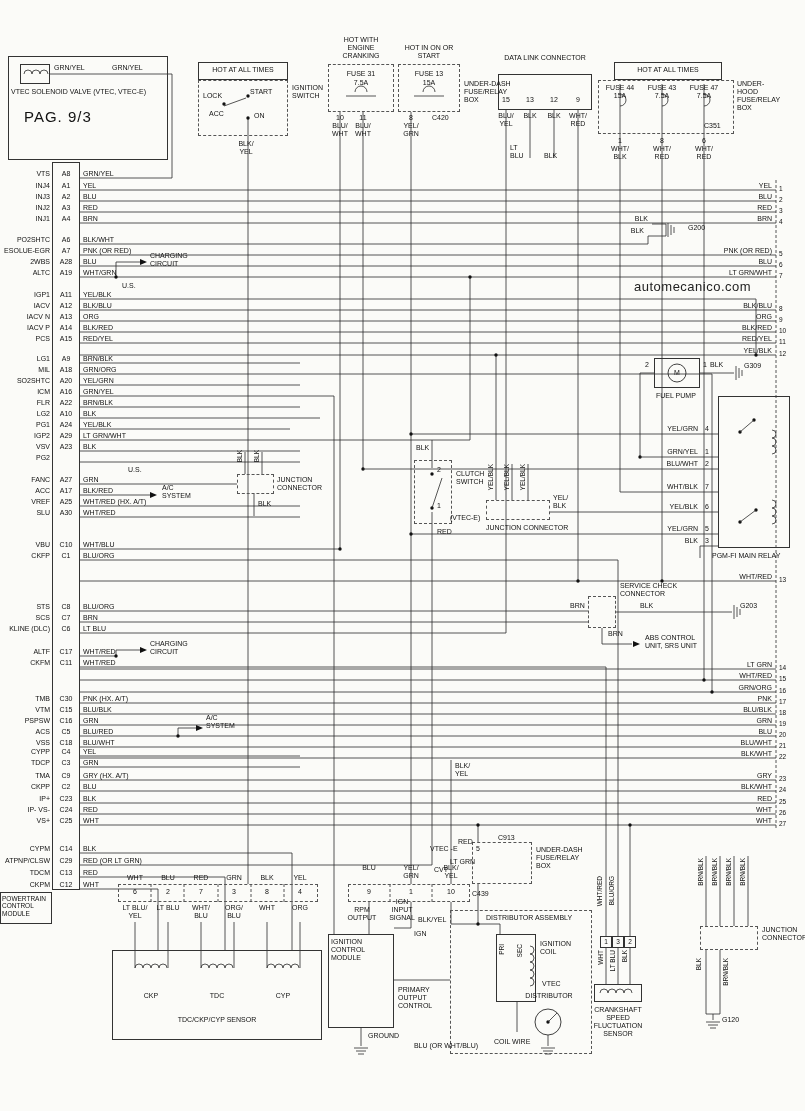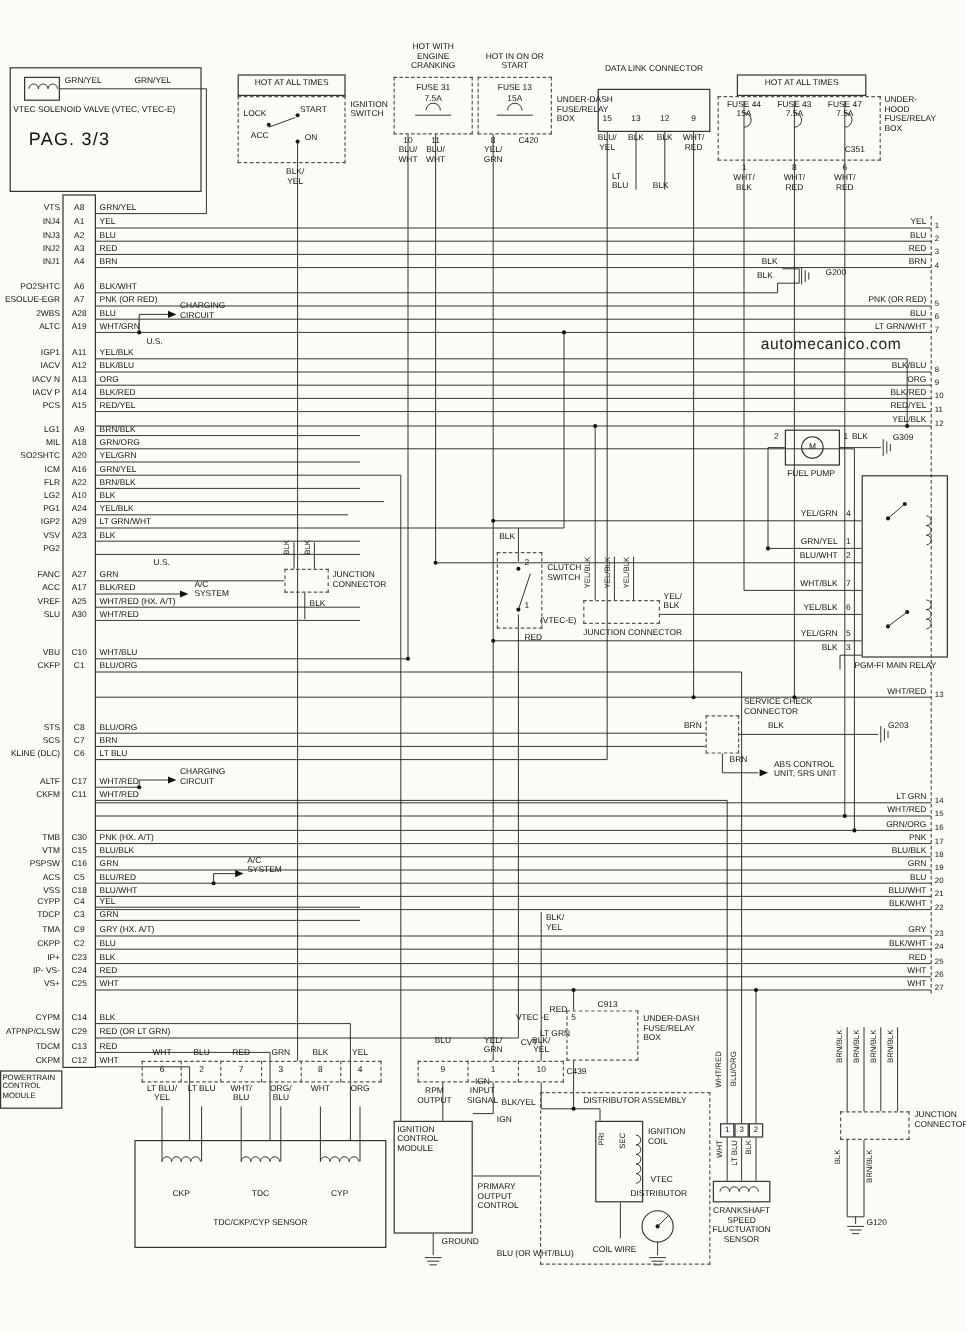--- a/index.html
+++ b/index.html
@@ -268,21 +268,21 @@
   <div class="box dash" style="left:472px;top:842px;width:60px;height:42px"></div>
   <div class="box dash" style="left:118px;top:884px;width:200px;height:18px"></div>
   <div class="box dash" style="left:348px;top:884px;width:122px;height:18px"></div>
   <div class="box" style="left:112px;top:950px;width:210px;height:90px"></div>
   <div class="box" style="left:328px;top:934px;width:66px;height:94px"></div>
   <div class="box dash" style="left:450px;top:910px;width:142px;height:144px"></div>
   <div class="box" style="left:496px;top:934px;width:40px;height:68px"></div>
   <div class="box" style="left:594px;top:984px;width:48px;height:18px"></div>
   <div class="box dash" style="left:700px;top:926px;width:58px;height:24px"></div>
 
-  <div class="lbl big" style="left:24px;top:108px">PAG. 3/3</div>
+  <div class="lbl big" style="left:24px;top:108px">PAG. 9/3</div>
   <div class="lbl wm" style="left:634px;top:280px">automecanico.com</div>
 
   <div class="lbl wrap" style="left:11px;top:88px;width:152px">VTEC SOLENOID VALVE  (VTEC, VTEC-E)</div>
   <div class="lbl" style="left:54px;top:64px">GRN/YEL</div>
   <div class="lbl" style="left:112px;top:64px">GRN/YEL</div>
 
   <div class="lbl c" style="left:198px;top:66px;width:90px">HOT AT ALL TIMES</div>
   <div class="lbl wrap" style="left:292px;top:84px;width:44px">IGNITION SWITCH</div>
   <div class="lbl" style="left:203px;top:92px">LOCK</div>
   <div class="lbl" style="left:209px;top:110px">ACC</div>

